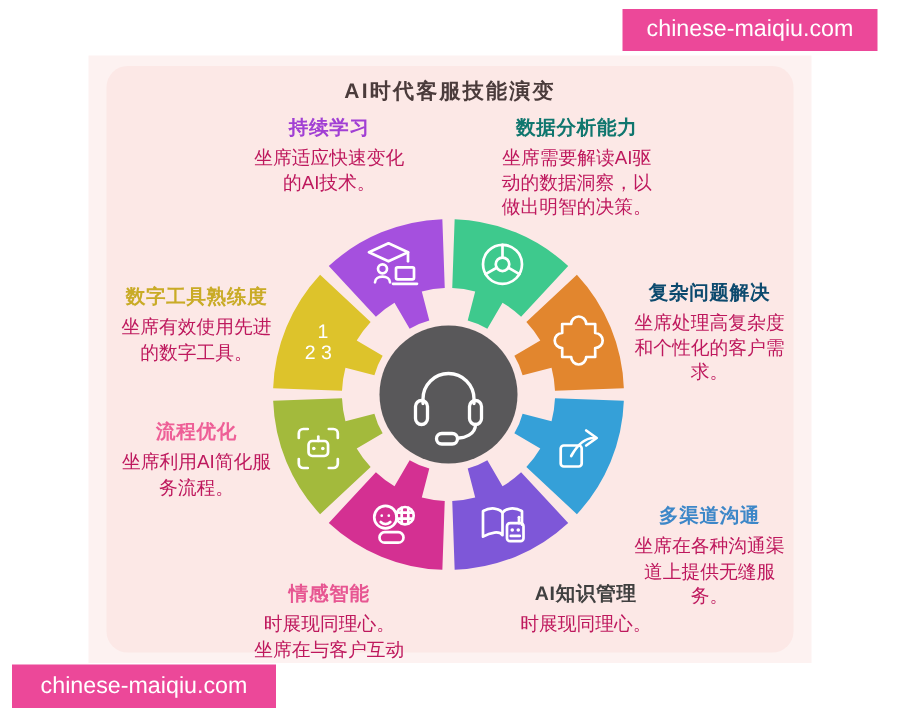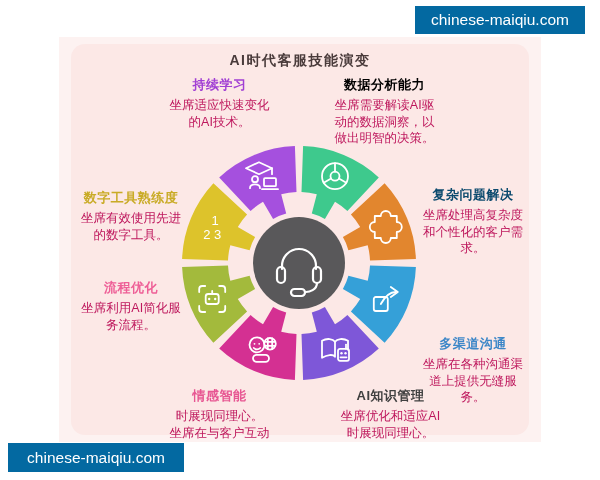--- a/index.html
+++ b/index.html
@@ -16,21 +16,21 @@
   .skill-title { font-size:13px; font-weight:bold; margin-bottom:3px; letter-spacing:0.5px; }
   .skill-line  { font-size:12.5px; color:#be185d; line-height:16.5px; }
   .label-0 { left:142px; top:76px;  width:155px; }
   .label-1 { left:307px; top:76px;  width:155px; }
   .label-2 { left:64px;  top:189px; width:134px; }
   .label-3 { left:406px; top:186px; width:134px; }
   .label-4 { left:64px;  top:279px; width:134px; }
   .label-5 { left:406px; top:307px; width:134px;margin-top:28px; }
   .label-6 { left:142px; top:387px; width:155px; }
   .label-7 { left:313px; top:387px; width:155px; }
-  .watermark { position:absolute; background:#0369a1; color:#ffffff; display:flex;
+  .watermark { position:absolute; background:#ec4899; color:#ffffff; display:flex;
                align-items:center; justify-content:center; font-size:15.5px; }
   .wm-top    { left:415px; top:6px;   width:170px; height:28px; }
   .wm-bottom { left:8px;   top:443px; width:176px; height:29px; }
 </style>
 </head>
 <body>
 
 <div class="page">
   <div class="watermark wm-top">chinese-maiqiu.com</div>
 
@@ -109,21 +109,21 @@
       </g>
     </svg>
 
   <div class="skill label-0">
     <div class="skill-title" style="color: rgb(161, 63, 212);">持续学习</div>
     <div class="skill-line">坐席适应快速变化</div>
     <div class="skill-line">的AI技术。</div>
     <div class="skill-line"></div>
   </div>
   <div class="skill label-1">
-    <div class="skill-title" style="color: #000000;">数据分析能力</div>
+    <div class="skill-title" style="color: #0f766e;">数据分析能力</div>
     <div class="skill-line">坐席需要解读AI驱</div>
     <div class="skill-line">动的数据洞察，以</div>
     <div class="skill-line">做出明智的决策。</div>
   </div>
   <div class="skill label-2">
     <div class="skill-title" style="color: rgb(201, 171, 38);">数字工具熟练度</div>
     <div class="skill-line">坐席有效使用先进</div>
     <div class="skill-line">的数字工具。</div>
     <div class="skill-line"></div>
   </div>
@@ -146,19 +146,18 @@
     <div class="skill-line">务。</div>
   </div>
   <div class="skill label-6">
     <div class="skill-title" style="color: rgb(231, 86, 146);">情感智能</div>
     <div class="skill-line">时展现同理心。</div>
     <div class="skill-line">坐席在与客户互动</div>
     <div class="skill-line"></div>
   </div>
   <div class="skill label-7">
     <div class="skill-title" style="color: #404040;">AI知识管理</div>
-    <div class="skill-line">坐席优化和适应AI</div>
     <div class="skill-line">时展现同理心。</div>
     <div class="skill-line"></div>
   </div>
 
   <div class="watermark wm-bottom">chinese-maiqiu.com</div>
 </div>
 
 </body></html>

